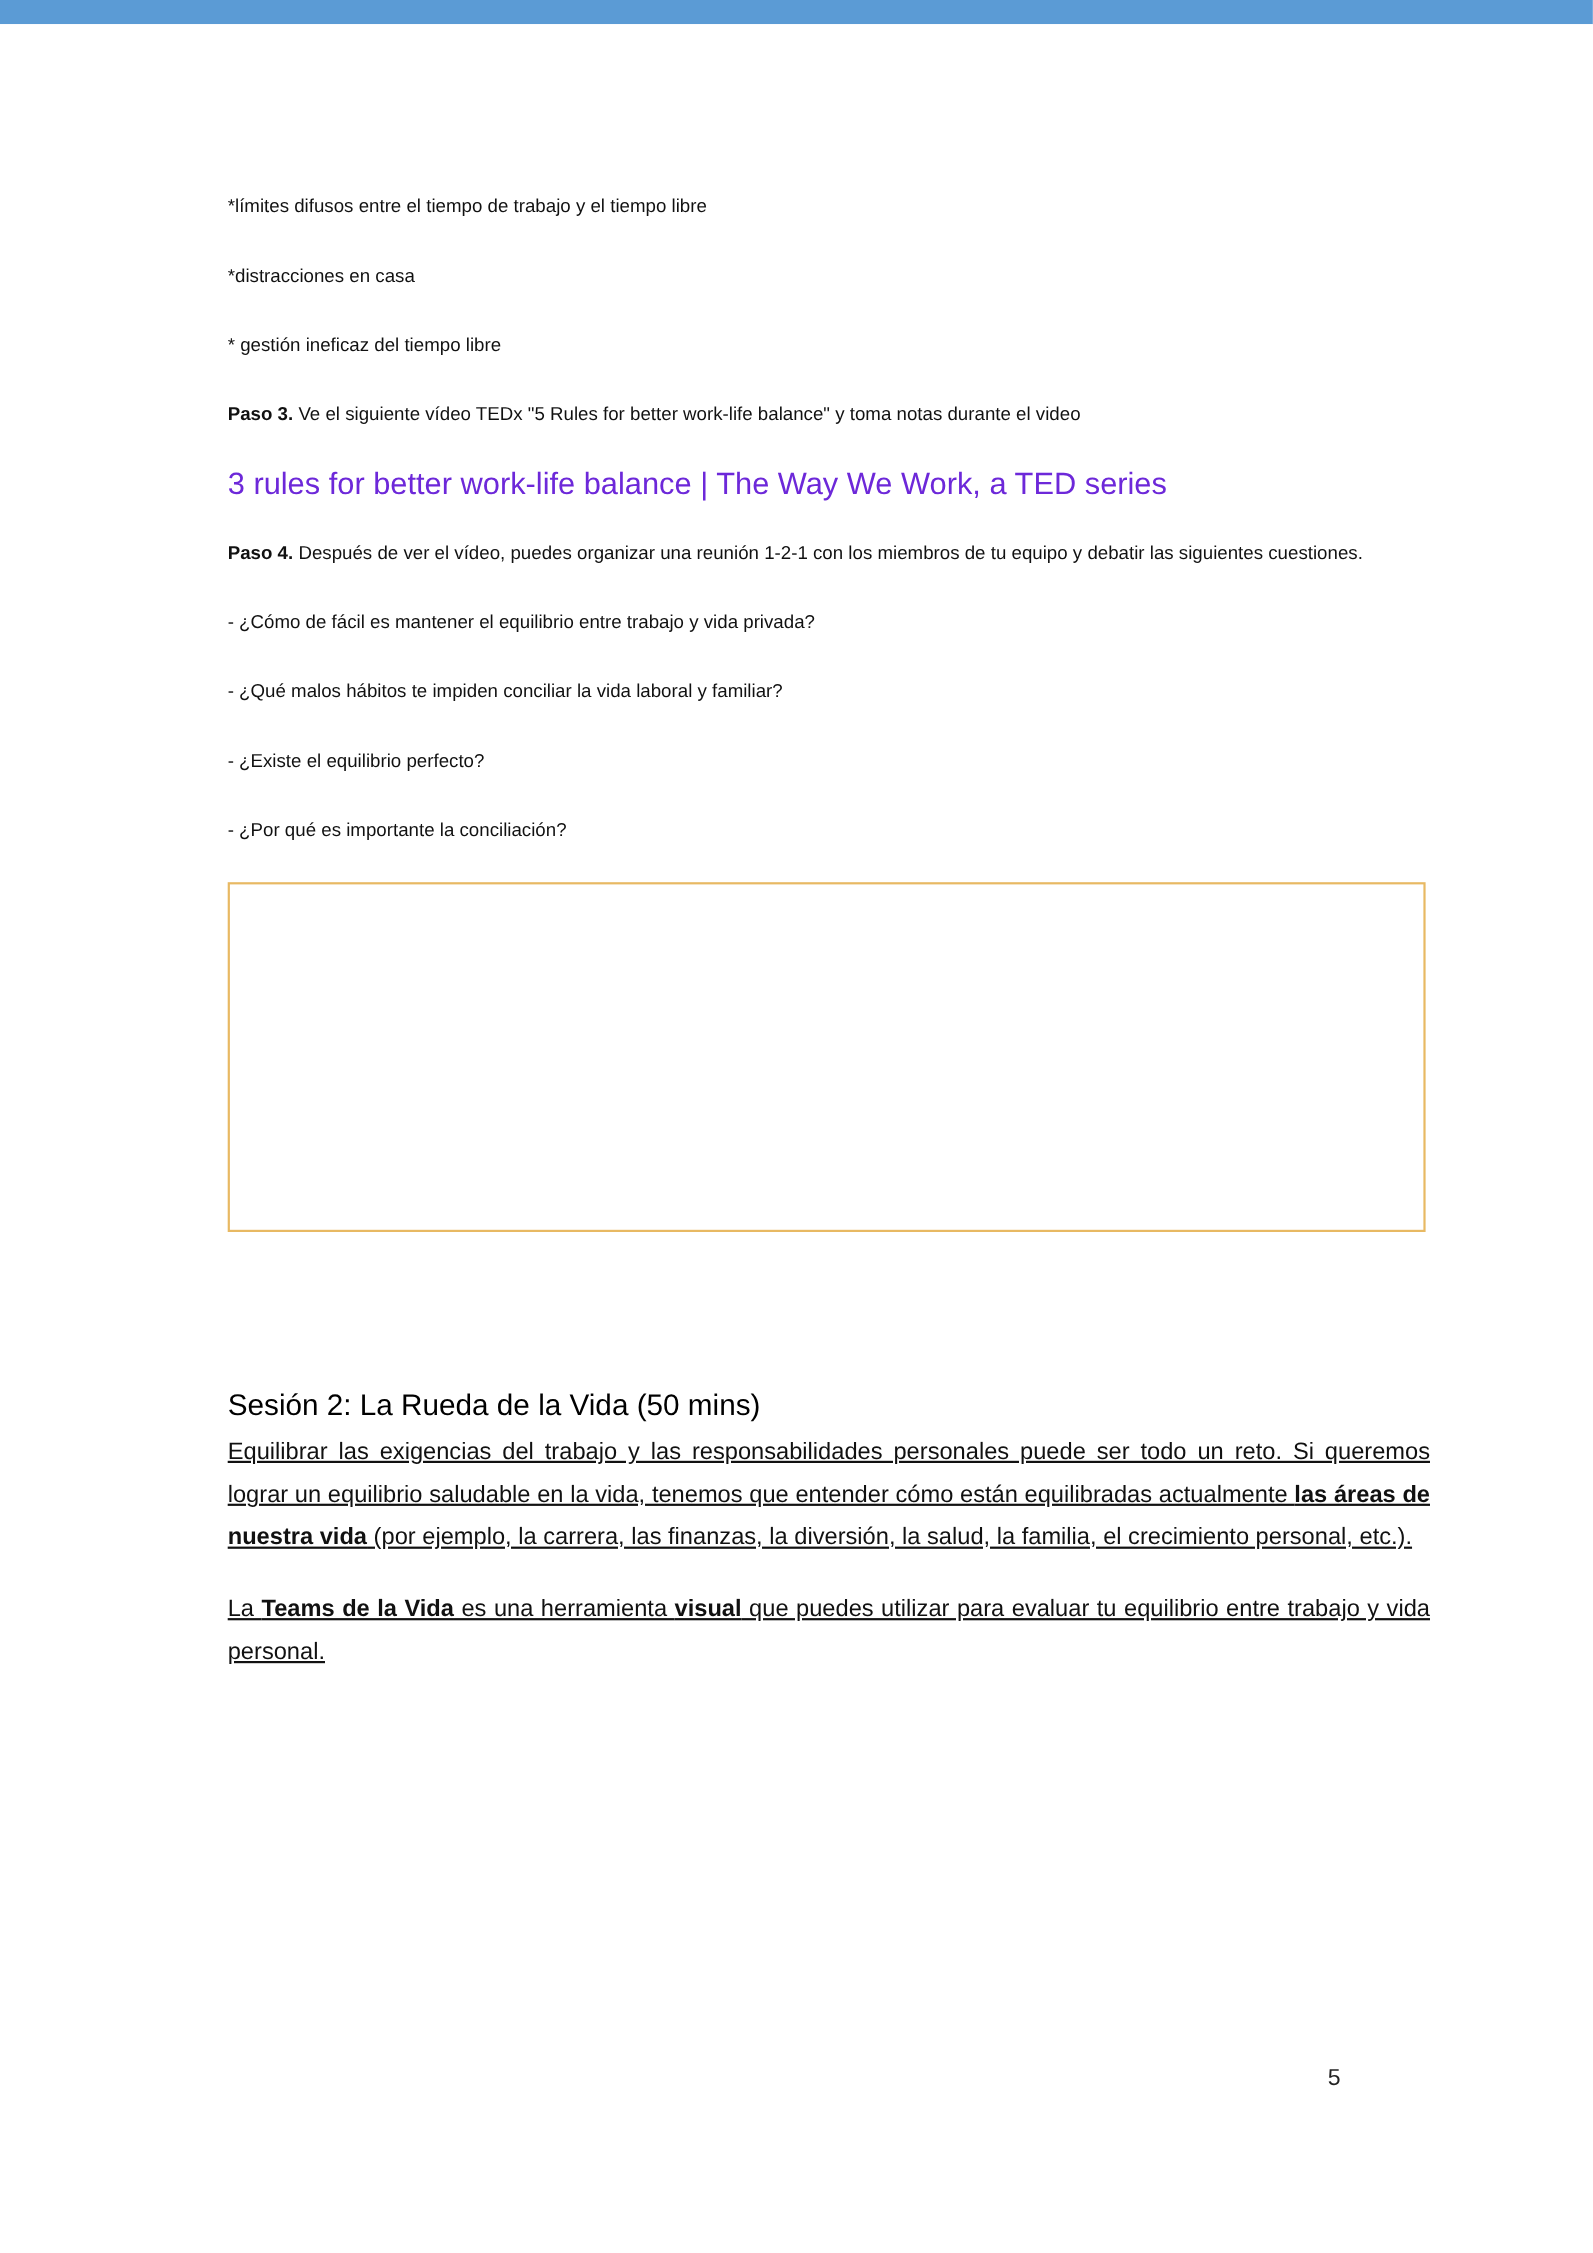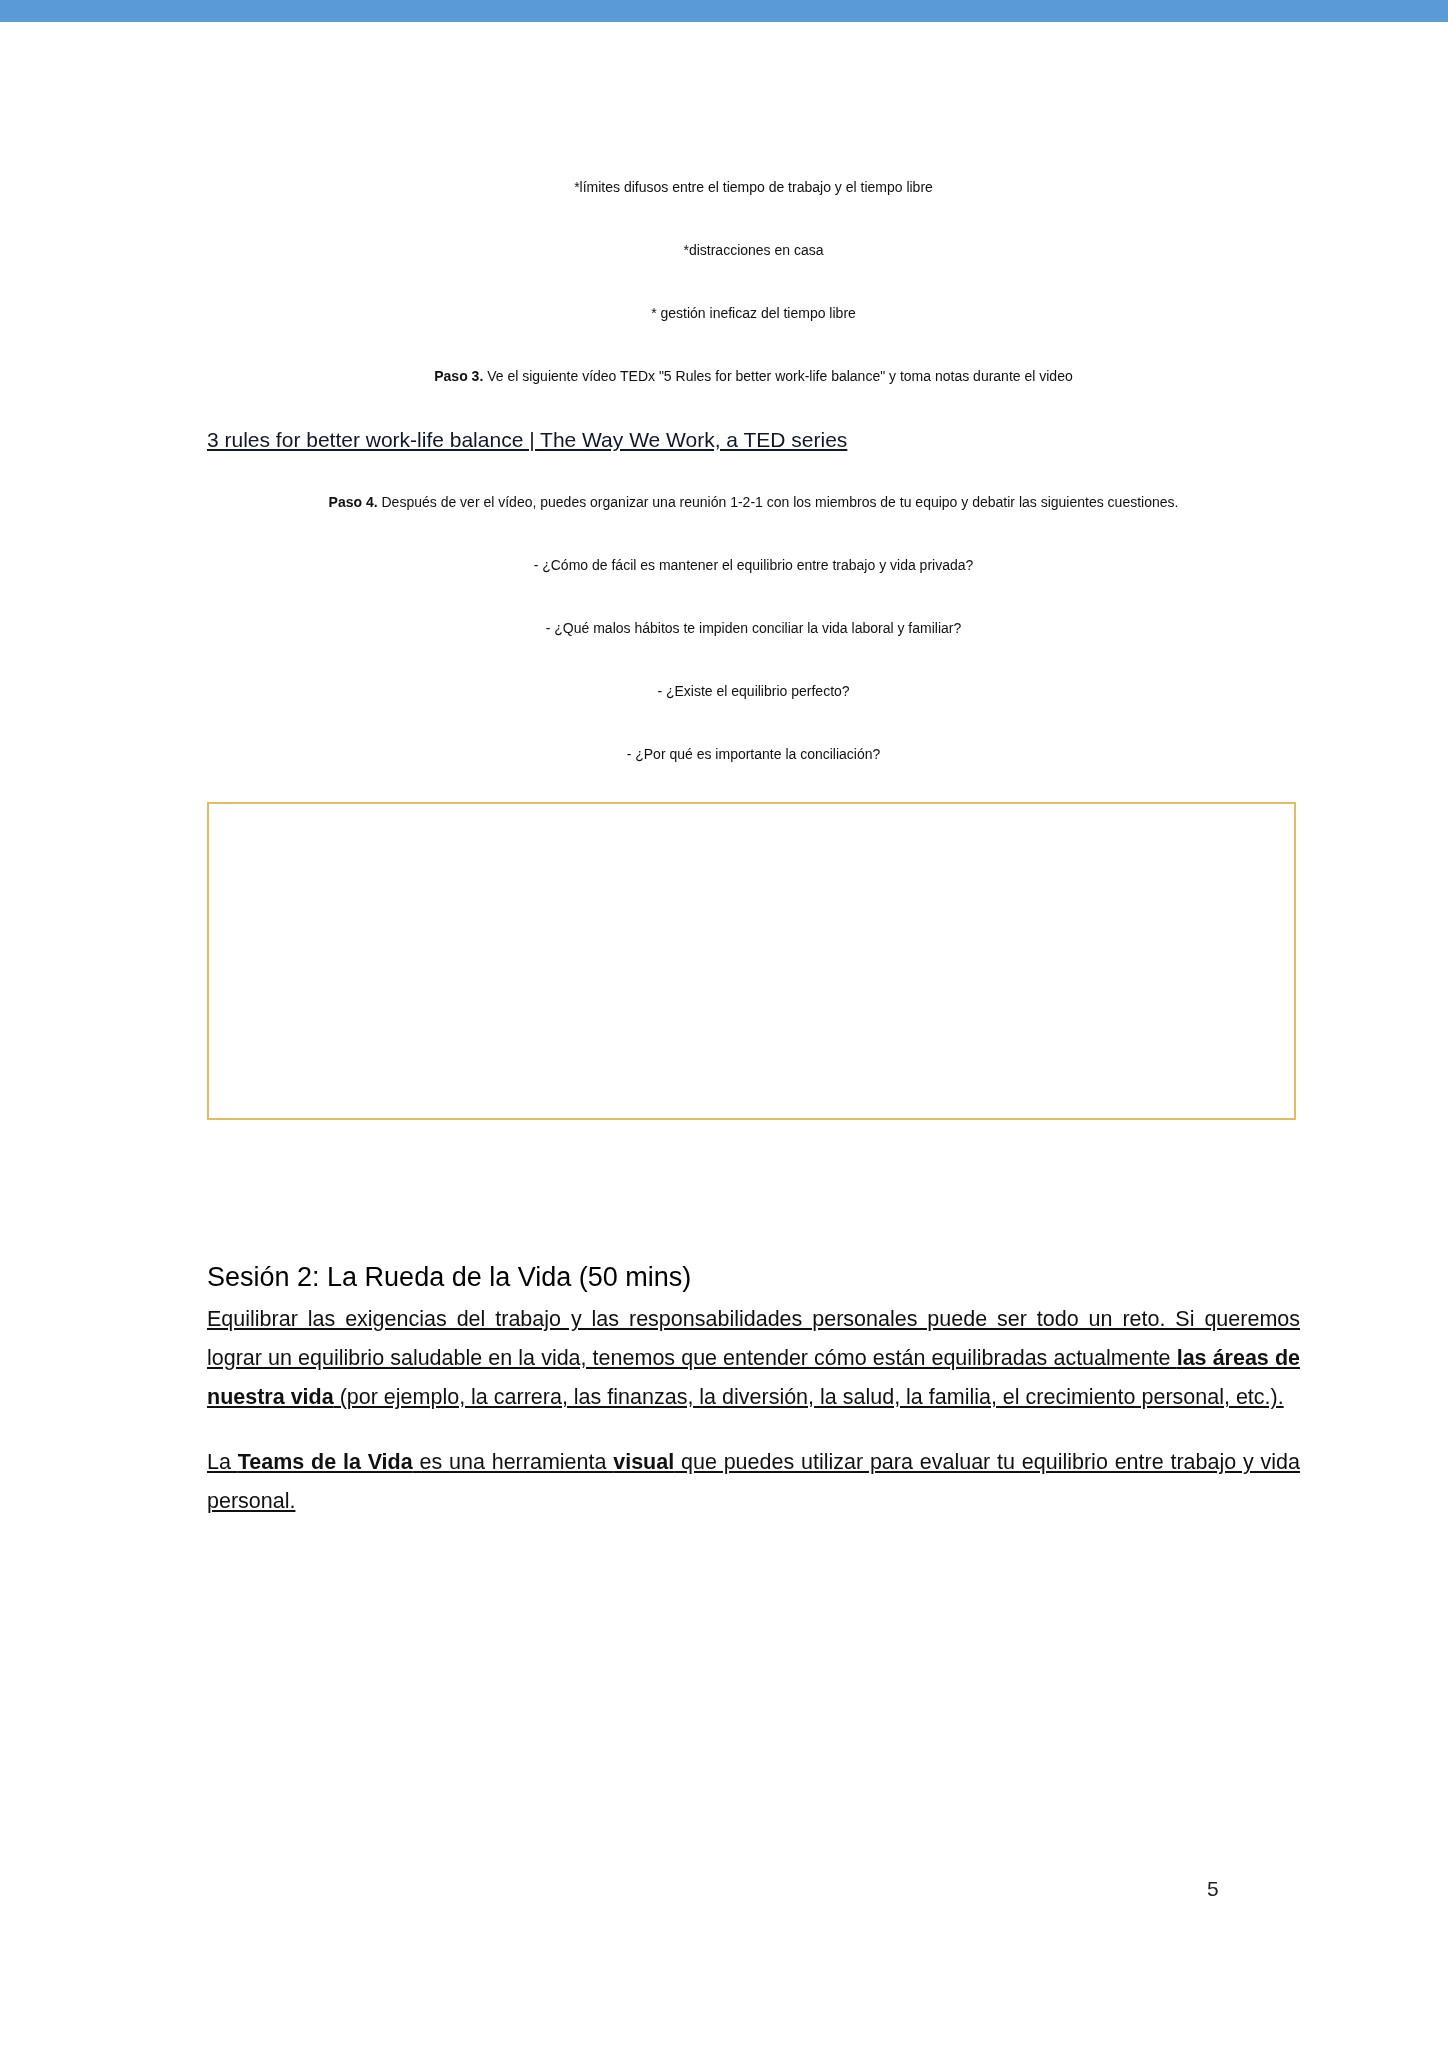--- a/index.html
+++ b/index.html
@@ -135,43 +135,41 @@
 
   
   .doc {
     position: absolute;
     left: 207px;
     top: 150px;
     width: 1093px;
   }
 
   .p {
-    font-size: 14px;
+    font-size: 17px;
     line-height: 31px;
     color: #111111;
     margin: 0 0 32px 0;
-    text-align: center;
   }
   .p b { font-weight: 700; }
 
   .p-just {
     text-align: justify;
     font-size: 21.5px;
     line-height: 39px;
     color: #111111;
     margin: 0 0 26px 0;
     text-decoration: underline;
   }
   .p-just b { font-weight: 700; }
 
   .link {
-    font-size: 21px;
+    font-size: 28px;
     line-height: 31px;
-    color: #0f172a;
-    text-decoration: underline;
+    color: #6d28d9;
     margin: 0 0 32px 0;
     display: block;
     cursor: pointer;
   }
 
   .answer-box {
     margin-top: 22px;
     width: 1089px;
     height: 318px;
     border: 2px solid #E8B košík;

